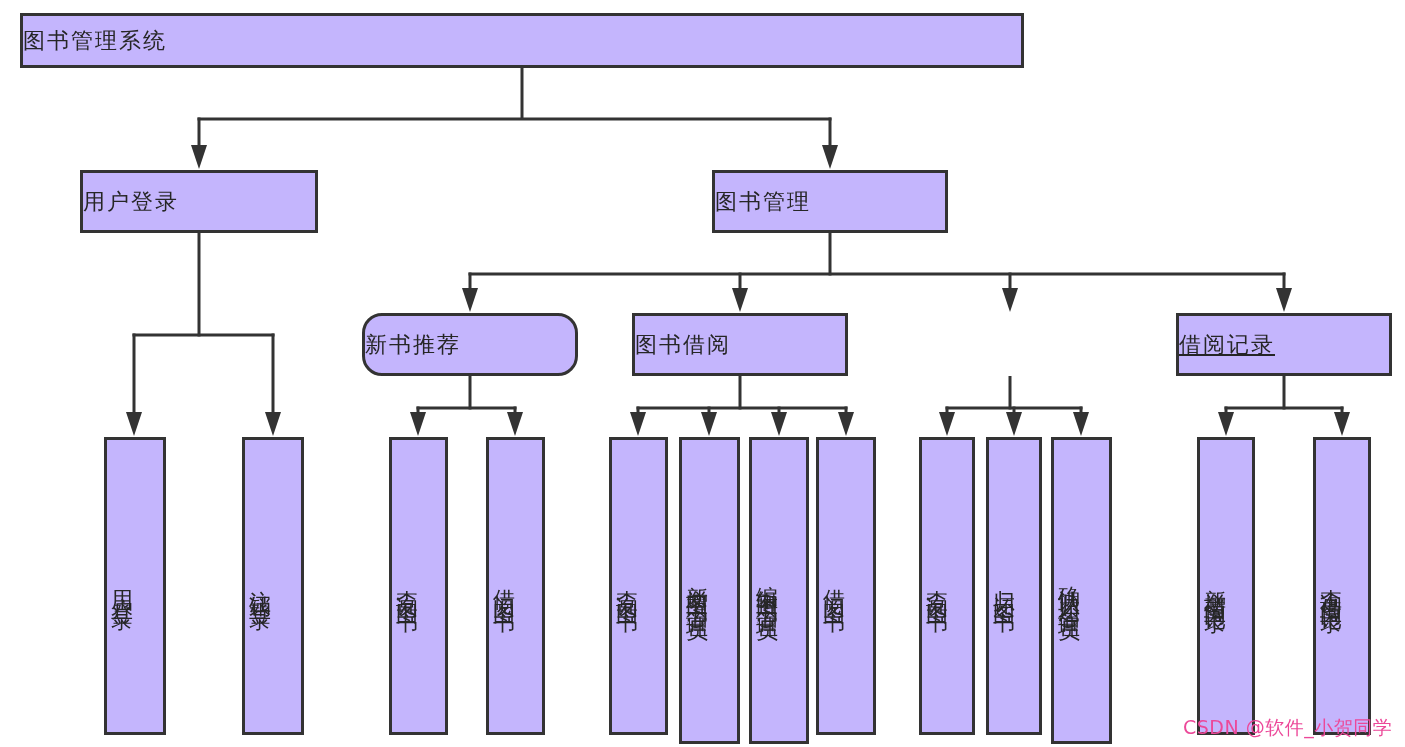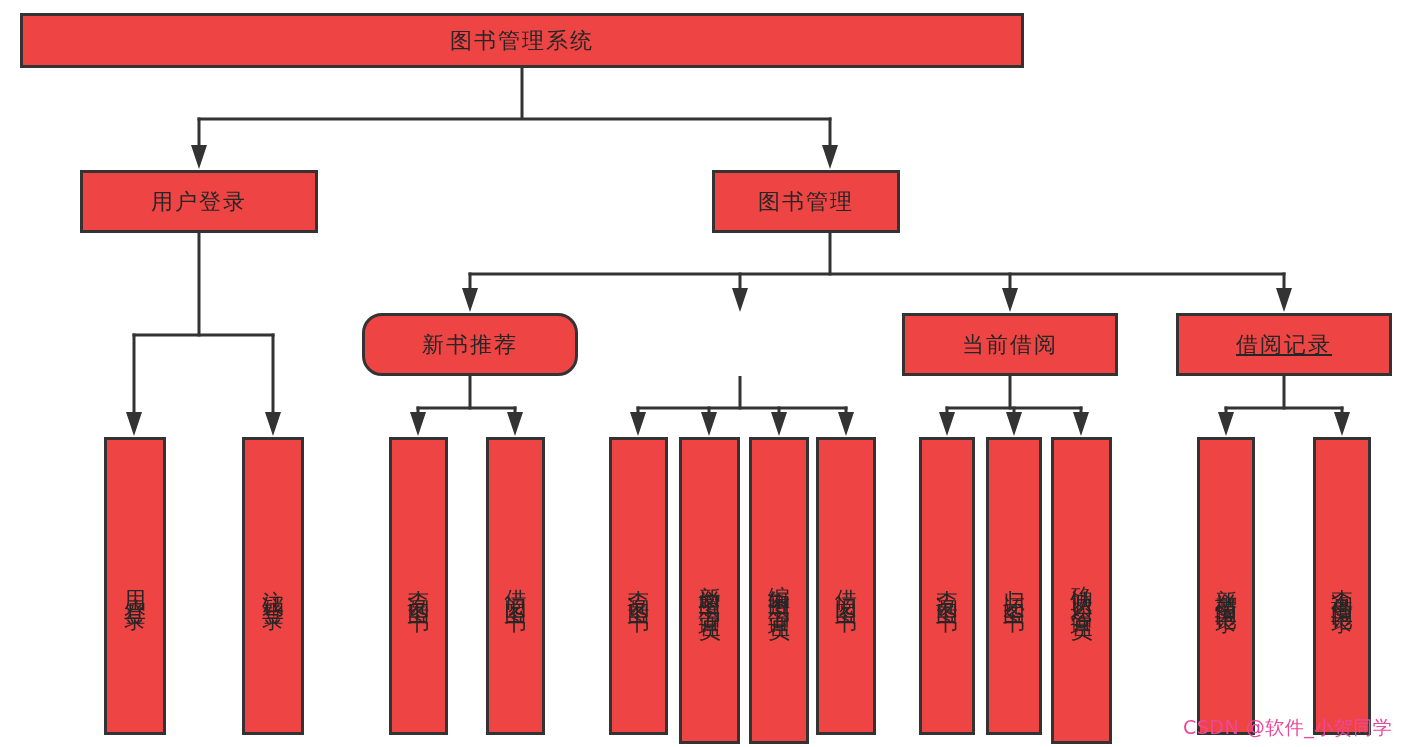--- a/index.html
+++ b/index.html
@@ -19,24 +19,23 @@
     position: absolute;
     left: 0; top: 0;
     width: 1405px;
     height: 747px;
     pointer-events: none;
   }
   .box {
     position: absolute;
     box-sizing: border-box;
     border: 3px solid #333333;
-    background: #ef4444;
+    background: #c4b5fd;
     display: flex;
     align-items: center;
-    justify-content: center;
     color: #262626;
   }
   .h-label {
     font-size: 22px;
     letter-spacing: 2px;
     white-space: nowrap;
   }
   .v-label {
     writing-mode: vertical-rl;
     text-orientation: mixed;
@@ -132,29 +131,29 @@
     </g>
   </svg>
 
   <div class="box" style="left:20px; top:13px; width:1004px; height:55px;">
     <span class="h-label">图书管理系统</span>
   </div>
 
   <div class="box" style="left:80px; top:170px; width:238px; height:63px;">
     <span class="h-label">用户登录</span>
   </div>
-  <div class="box" style="left:712px; top:170px; width:188px; height:63px;">
+  <div class="box" style="left:712px; top:170px; width:236px; height:63px;">
     <span class="h-label">图书管理</span>
   </div>
 
   <div class="box" style="left:362px; top:313px; width:216px; height:63px;border-radius:20px;">
     <span class="h-label">新书推荐</span>
   </div>
-  <div class="box" style="left:902px; top:313px; width:216px; height:63px;">
-    <span class="h-label">当前借阅</span>
+  <div class="box" style="left:632px; top:313px; width:216px; height:63px;">
+    <span class="h-label">图书借阅</span>
   </div>
   <div class="box" style="left:1176px; top:313px; width:216px; height:63px;text-decoration:underline;">
     <span class="h-label">借阅记录</span>
   </div>
 
   <div class="box" style="left:104px; top:437px; width:62px; height:298px;">
     <span class="v-label">用户登录</span>
   </div>
   <div class="box" style="left:242px; top:437px; width:62px; height:298px;">
     <span class="v-label">注销登录</span>

